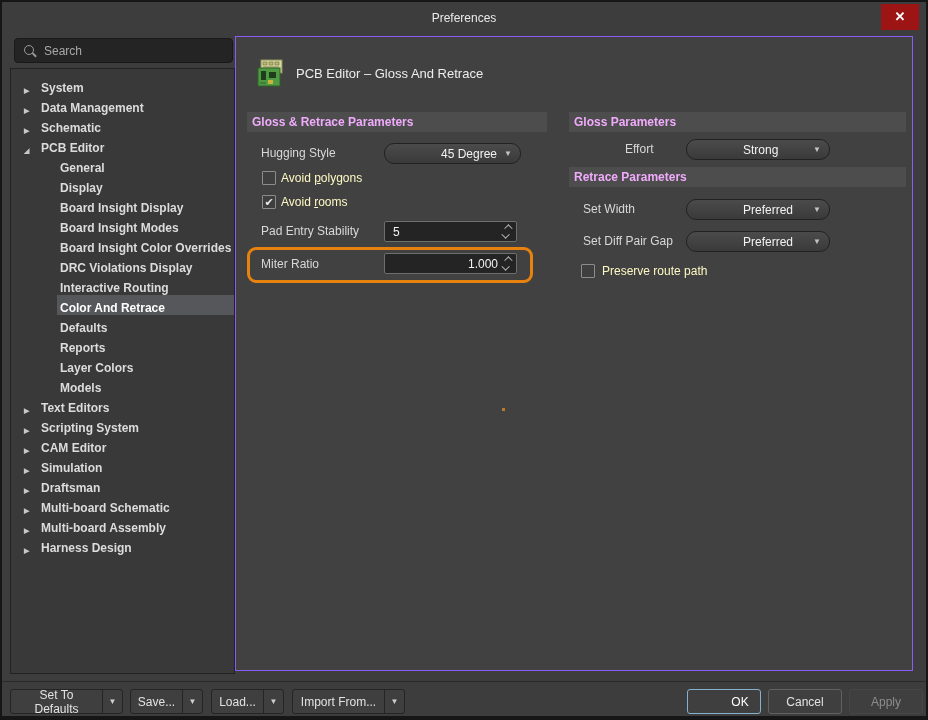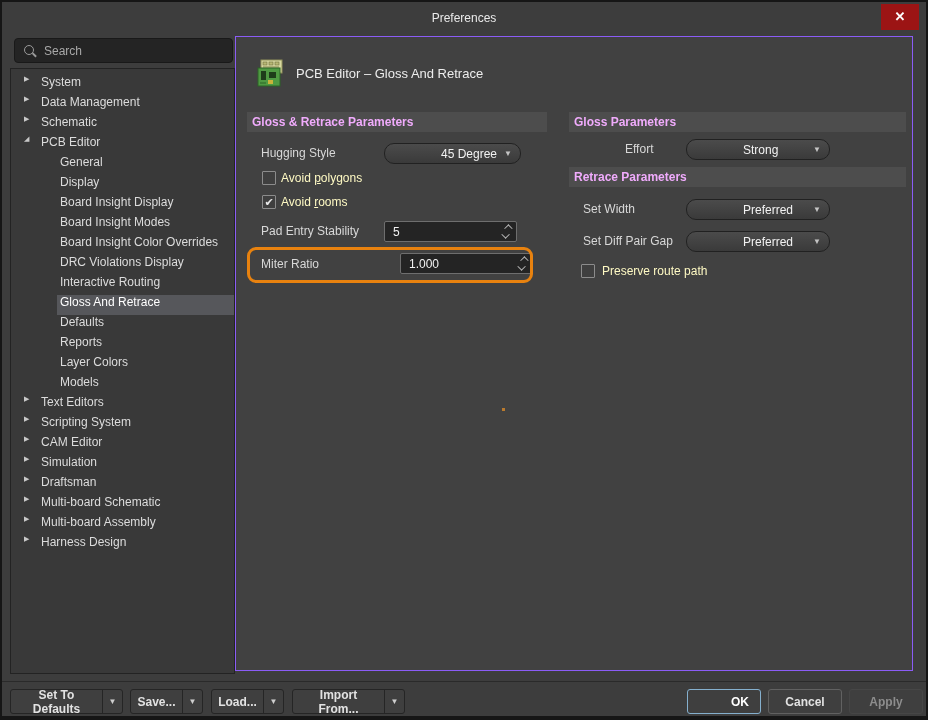--- a/index.html
+++ b/index.html
@@ -49,22 +49,22 @@
     width: 170px;
   }
   .search-box input::placeholder { color: #a9a9a9; }
   
   .sidebar {
     position: absolute; left: 8px; top: 66px; width: 225px; height: 606px;
     background: #393939; border: 1px solid #232323; padding-top: 6px;
     overflow: hidden;
   }
   .tree-row {
-    height: 20px; display: flex; align-items: flex-start;
-    font-size: 12px; color: #dcdcdc; cursor: pointer; white-space: nowrap;
+    height: 20px; display: flex; align-items: flex-end;
+    font-size: 12px; color: #dcdcdc; cursor: pointer; white-space: nowrap; font-weight: bold;
   }
   .tree-row.level0 { padding-left: 13px; }
   .tree-row.level1 { margin-left: 46px; padding-left: 3px; }
   .tree-row.selected { background: #56575b; color: #ffffff; }
   .tree-arrow {
     width: 17px; font-size: 7px; color: #c8c8c8; flex: 0 0 17px;
   }
   
   .main {
     position: absolute; left: 233px; top: 34px; width: 678px; height: 635px;
@@ -128,34 +128,33 @@
   
   .pos-hug-label   { left: 25px;  top: 106px; }
   .pos-hug-dd      { left: 148px; top: 106px; width: 137px; }
   .pos-cb1         { left: 26px;  top: 134px; }
   .pos-cb1-label   { left: 45px;  top: 134px; }
   .pos-cb2         { left: 26px;  top: 158px; }
   .pos-cb2-label   { left: 45px;  top: 158px; }
   .pos-pad-label   { left: 25px;  top: 184px; }
   .pos-pad-spin    { left: 148px; top: 184px; }
   .pos-miter-label { left: 25px;  top: 217px; }
-  .pos-miter-spin  { left: 164px; top: 216px; }
+  .pos-miter-spin  { left: 148px; top: 216px; text-align: right; }
   .pos-effort-label{ left: 347px; top: 102px; margin-left: 42px; }
   .pos-effort-dd   { left: 450px; top: 102px; width: 144px; }
   .pos-width-label { left: 347px; top: 162px; }
   .pos-width-dd    { left: 450px; top: 162px; width: 144px; }
   .pos-gap-label   { left: 347px; top: 194px; }
   .pos-gap-dd      { left: 450px; top: 194px; width: 144px; }
   .pos-cb3         { left: 345px; top: 227px; }
   .pos-cb3-label   { left: 366px; top: 227px; }
   
   .footer {
     position: absolute; left: 0; right: 0; top: 679px; height: 37px;
     border-top: 1px solid #2a2a2a;
-    font-weight: bold;
   }
   .btn {
     position: absolute; top: 7px; height: 25px;
     background: #3f3f3f; border: 1px solid #252525; border-radius: 3px;
     color: #e2e2e2; font-size: 12px; display: flex; align-items: center;
     cursor: pointer;
   }
   .split-btn .btn-text { flex: 1; text-align: center; padding: 0 6px; }
   .split-btn .btn-sep { width: 1px; height: 100%; background: #252525; }
   .split-btn .btn-arrow { width: 19px; text-align: center; font-size: 8px; color: #cfcfcf; }
@@ -218,21 +217,21 @@
         <div class="tree-row level1">
           <span>Board Insight Color Overrides</span>
         </div>
         <div class="tree-row level1">
           <span>DRC Violations Display</span>
         </div>
         <div class="tree-row level1">
           <span>Interactive Routing</span>
         </div>
         <div class="tree-row level1 selected">
-          <span>Gloss And Retrace</span>
+          <span>Color And Retrace</span>
         </div>
         <div class="tree-row level1">
           <span>Defaults</span>
         </div>
         <div class="tree-row level1">
           <span>Reports</span>
         </div>
         <div class="tree-row level1">
           <span>Layer Colors</span>
         </div>

